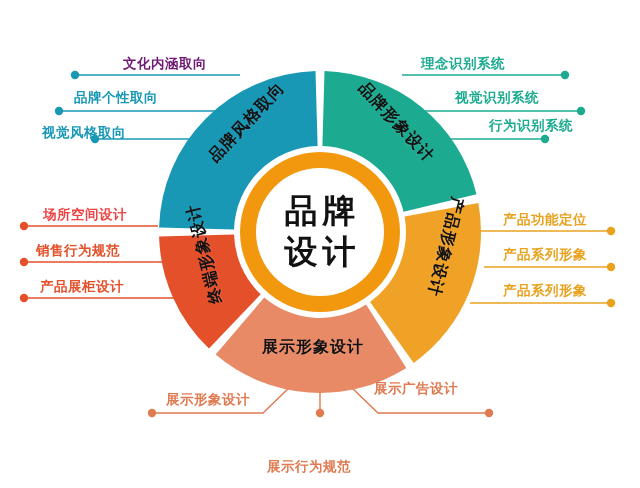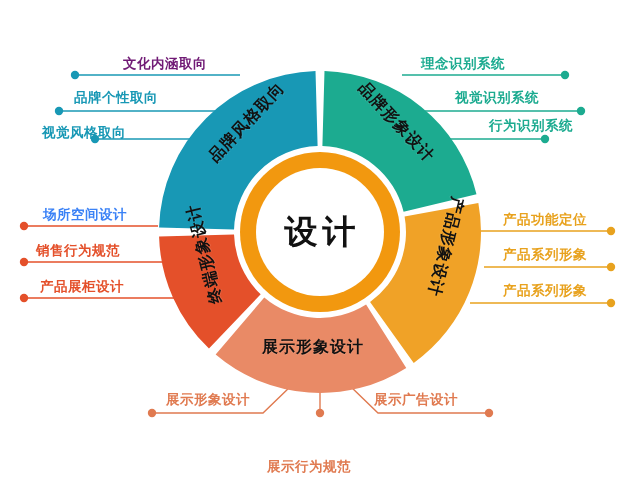--- a/index.html
+++ b/index.html
@@ -94,20 +94,21 @@
         <path d="M324.4953838344946,71.06277147850295 A161,161 0 0 1 476.4857210931459,194.14211979048304 L403.58864604975497,211.77777827317726 A86,86 0 0 0 322.4012609302269,146.03353010652953 Z" fill="#1cab90"></path>
         <path d="M478.35500680095515,202.93641761465983 A161,161 0 0 1 413.7217981953236,362.9092225285715 L370.0625754335269,301.92666545004437 A86,86 0 0 0 404.5871464899512,216.47535350845183 Z" fill="#f0a227"></path>
         <path d="M406.26811399161846,367.9367960058244 A161,161 0 0 1 215.65269592883593,354.60766751341464 L264.2616885085707,297.4922944481593 A86,86 0 0 0 366.08110436819373,304.61220159317327 Z" fill="#e98a66"></path>
         <path d="M208.97125345855721,348.5916696914323 A161,161 0 0 1 159.06277147850295,236.49538383449476 L234.03353010652953,234.401260930227 A86,86 0 0 0 260.6927192387324,294.2787800836222 Z" fill="#e4502a"></path>
         <circle cx="320" cy="232" r="80" fill="#f2980f"></circle>
         <circle cx="320" cy="232" r="64" fill="#ffffff"></circle>
       </g>
   </svg>
 
   <div class="center-txt">
+    <div>品牌</div>
     <div>设计</div>
   </div>
 
   <div class="arc-lbl" style="left:196px;top:112px;transform:rotate(-47deg);">品牌风格取向</div>
   <div class="arc-lbl" style="left:345px;top:112px;transform:rotate(47deg);">品牌形象设计</div>
   <div class="arc-lbl" style="left:394px;top:236px;transform:rotate(104deg);">产品形象设计</div>
   <div class="arc-lbl" style="left:262px;top:337px;transform:rotate(0deg);">展示形象设计</div>
   <div class="arc-lbl" style="left:154px;top:243px;transform:rotate(-104deg);">终端形象设计</div>
 
   <div class="lbl" style="left:123px;top:57px;color:#701a75;">文化内涵取向</div>
@@ -115,21 +116,21 @@
   <div class="lbl" style="left:42px;top:119px;color:#1898b5;margin-top:7px;">视觉风格取向</div>
 
   <div class="lbl" style="left:421px;top:57px;color:#1cab90;">理念识别系统</div>
   <div class="lbl" style="left:455px;top:91px;color:#1cab90;">视觉识别系统</div>
   <div class="lbl" style="left:489px;top:119px;color:#1cab90;">行为识别系统</div>
 
   <div class="lbl" style="left:503px;top:213px;color:#e8a21e;">产品功能定位</div>
   <div class="lbl" style="left:503px;top:248px;color:#e8a21e;">产品系列形象</div>
   <div class="lbl" style="left:503px;top:284px;color:#e8a21e;">产品系列形象</div>
 
-  <div class="lbl" style="left:43px;top:208px;color:#3b82f6;">场所空间设计</div>
+  <div class="lbl" style="left:43px;top:208px;color:#ef4444;">场所空间设计</div>
   <div class="lbl" style="left:36px;top:244px;color:#e4502a;">销售行为规范</div>
   <div class="lbl" style="left:40px;top:280px;color:#e4502a;">产品展柜设计</div>
 
   <div class="lbl" style="left:166px;top:393px;color:#e07a50;">展示形象设计</div>
   <div class="lbl" style="left:267px;top:424px;color:#e07a50;margin-top:36px;">展示行为规范</div>
-  <div class="lbl" style="left:374px;top:393px;color:#e07a50;">展示广告设计</div>
+  <div class="lbl" style="left:374px;top:382px;color:#e07a50;">展示广告设计</div>
 
 </div>
 
 </body></html>

